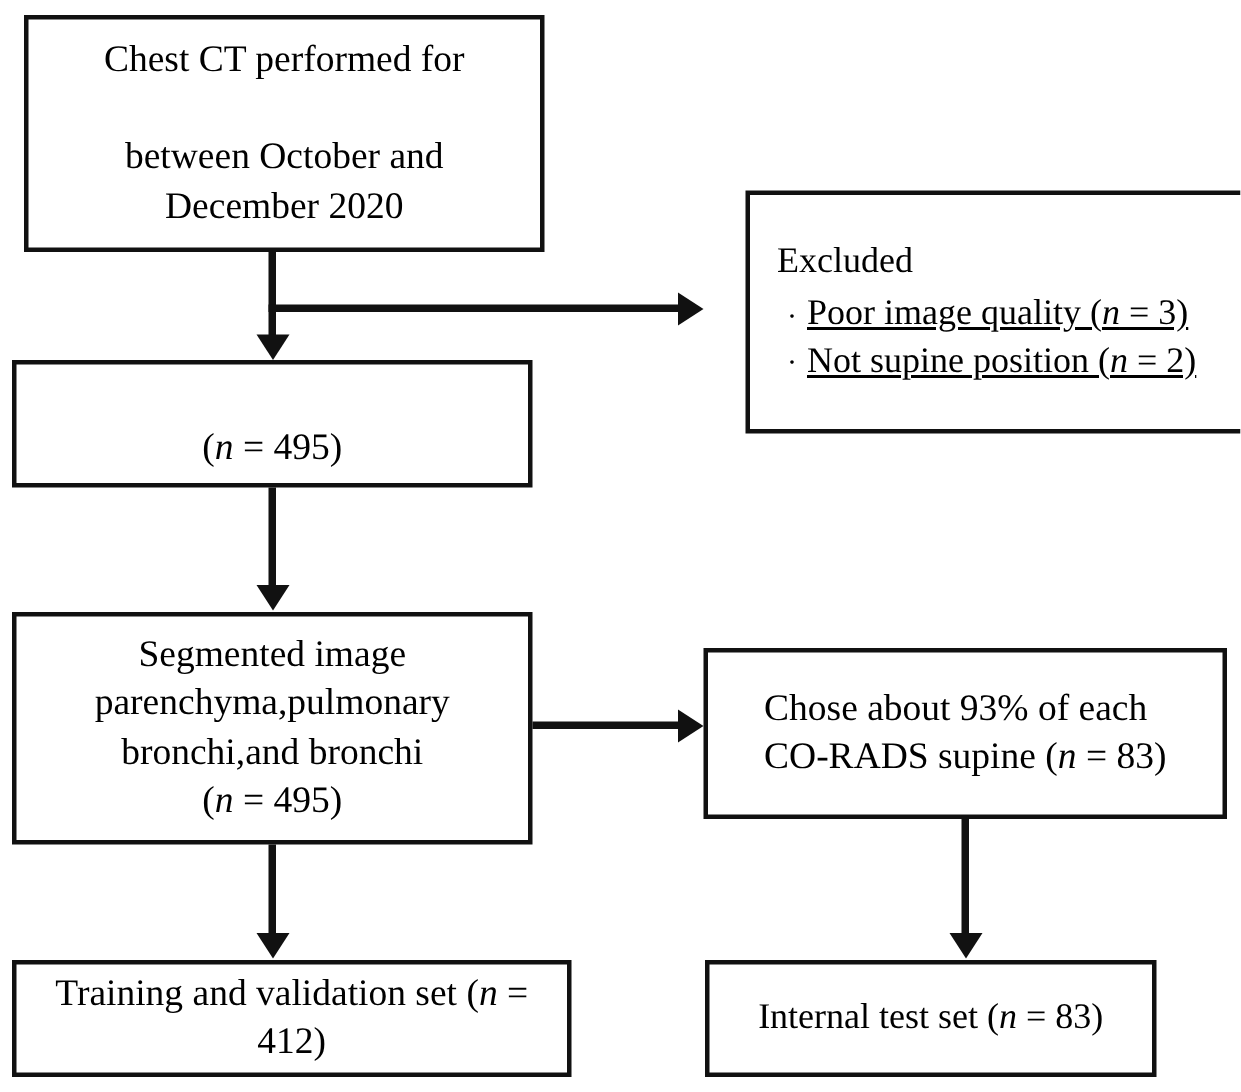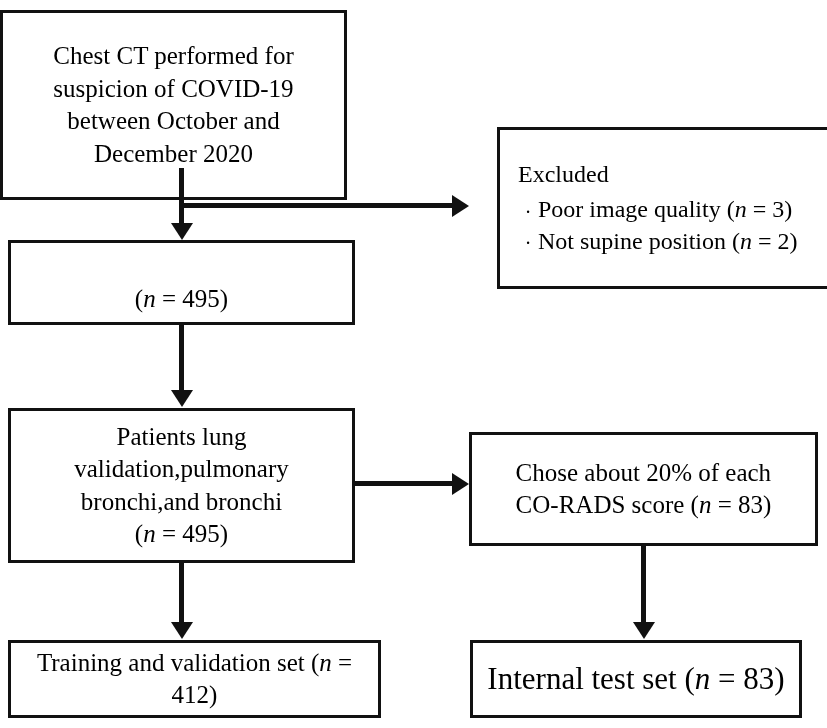--- a/index.html
+++ b/index.html
@@ -36,43 +36,43 @@
   }
   .node.left-block .inner {
     padding-left: 18px;
   }
   .node.center-block {
     justify-content: center;
     text-align: left;
   }
 
   
-  #node-chest-ct      { left: 0;   top: 10px;  width: 347px; height: 190px; font-size: 25px; }
+  #node-chest-ct      { left: 16px;   top: 10px;  width: 347px; height: 158px; font-size: 25px; }
   #node-excluded      { left: 497px; top: 127px; width: 349px; height: 162px; font-size: 24px; }
   #node-eligible      { left: 8px;   top: 240px; width: 347px; height: 85px;  font-size: 25px; }
   #node-segmented     { left: 8px;   top: 408px; width: 347px; height: 155px; font-size: 25px; }
   #node-chose         { left: 469px; top: 432px; width: 349px; height: 114px; font-size: 25px; }
   #node-training      { left: 8px;   top: 640px; width: 373px; height: 78px;  font-size: 25px; }
-  #node-internal      { left: 470px; top: 640px; width: 332px; height: 78px;  font-size: 31px; }
+  #node-internal      { left: 470px; top: 640px; width: 301px; height: 78px;  font-size: 24px; }
 
   .ital { font-style: italic; }
 
   .bullet-row {
     display: block;
     white-space: nowrap;
   }
   .bullet-row .dot {
     display: inline-block;
     width: 20px;
     text-align: center;
     font-size: 20px;
     vertical-align: middle;
   }
   .excluded-head { display: block; }
-  .excluded-list { margin-top: 4px; }
+  .excluded-list { margin-top: 4px; text-decoration: underline; }
 
   
   .conn {
     position: absolute;
     background: #111111;
   }
   .vline { width: 5px; }
   .hline { height: 5px; }
 
   .arrowhead {
@@ -92,21 +92,21 @@
   }
 </style>
 </head>
 <body>
 
 <div id="canvas">
 
   <div class="node" id="node-chest-ct">
     <div class="inner">
       <span>Chest CT performed for</span><br>
-      <span>suspicion of COVID-19</span><br>
+      <br>
       <span>between October and</span><br>
       <span>December 2020</span>
     </div>
   </div>
 
   <div class="node left-block" id="node-excluded">
     <div class="inner">
       <span class="excluded-head">Excluded</span>
       <div class="excluded-list">
         <span class="bullet-row"><span class="dot">·</span><span>Poor image quality (</span><span class="ital">n</span><span> = 3)</span></span>
@@ -117,31 +117,31 @@
 
   <div class="node" id="node-eligible">
     <div class="inner">
       <br>
       <span>(</span><span class="ital">n</span><span> = 495)</span>
     </div>
   </div>
 
   <div class="node" id="node-segmented">
     <div class="inner">
-      <span>Patients lung</span><br>
-      <span>validation,pulmonary</span><br>
+      <span>Segmented image</span><br>
+      <span>parenchyma,pulmonary</span><br>
       <span>bronchi,and bronchi</span><br>
       <span>(</span><span class="ital">n</span><span> = 495)</span>
     </div>
   </div>
 
   <div class="node center-block" id="node-chose">
     <div class="inner">
-      <span>Chose about 20% of each</span><br>
-      <span>CO-RADS score (</span><span class="ital">n</span><span> = 83)</span>
+      <span>Chose about 93% of each</span><br>
+      <span>CO-RADS supine (</span><span class="ital">n</span><span> = 83)</span>
     </div>
   </div>
 
   <div class="node" id="node-training">
     <div class="inner">
       <span>Training and validation set (</span><span class="ital">n</span><span> = 412)</span>
     </div>
   </div>
 
   <div class="node" id="node-internal">

